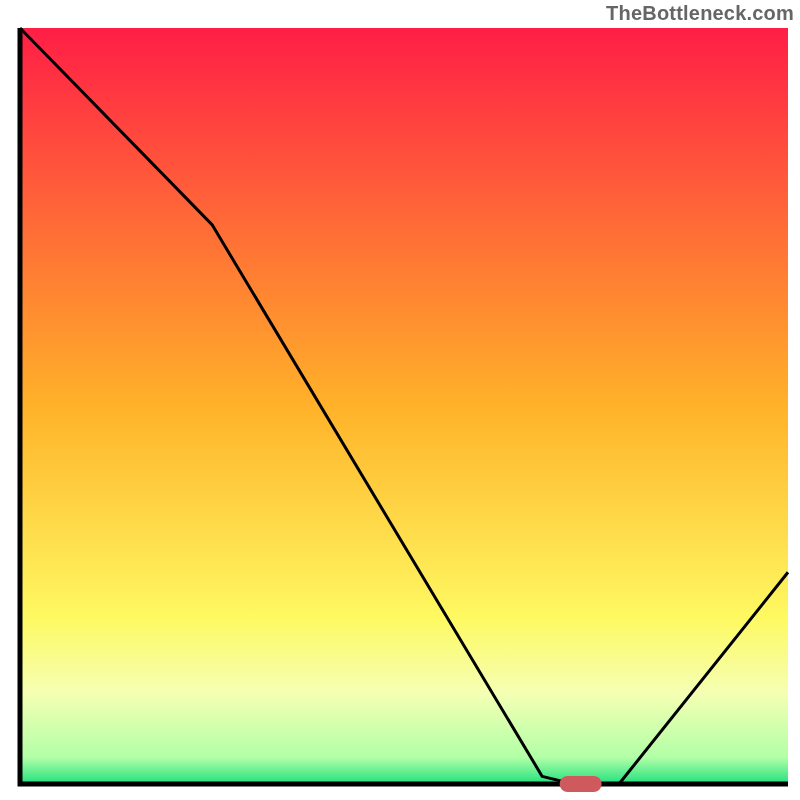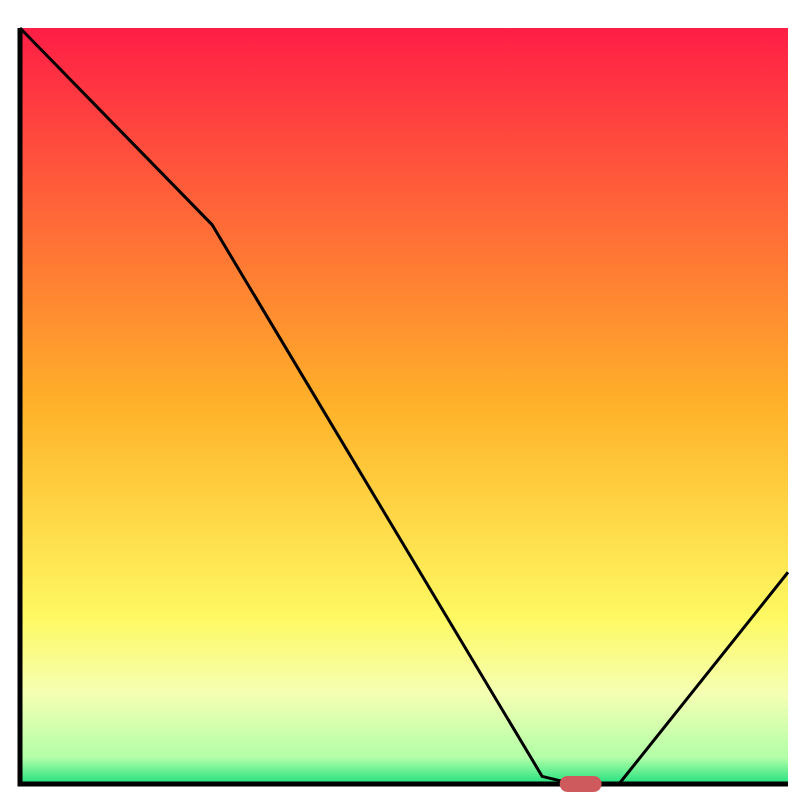--- a/index.html
+++ b/index.html
@@ -29,20 +29,21 @@
   svg {
     position: absolute;
     left: 0;
     top: 0;
   }
 </style>
 </head>
 <body>
 
 <div class="frame">
+  <div class="watermark">TheBottleneck.com</div>
 
   <svg id="chart-svg" width="800" height="800" viewBox="0 0 800 800">
     <defs>
       <linearGradient id="bg-grad" x1="0" y1="0" x2="0" y2="1">
           <stop offset="0%" stop-color="#ff1e46"></stop>
           <stop offset="50%" stop-color="#ffb229"></stop>
           <stop offset="78%" stop-color="#fef962"></stop>
           <stop offset="88%" stop-color="#f5ffb3"></stop>
           <stop offset="96.5%" stop-color="#b2ffa7"></stop>
           <stop offset="100%" stop-color="#20e07e"></stop>

